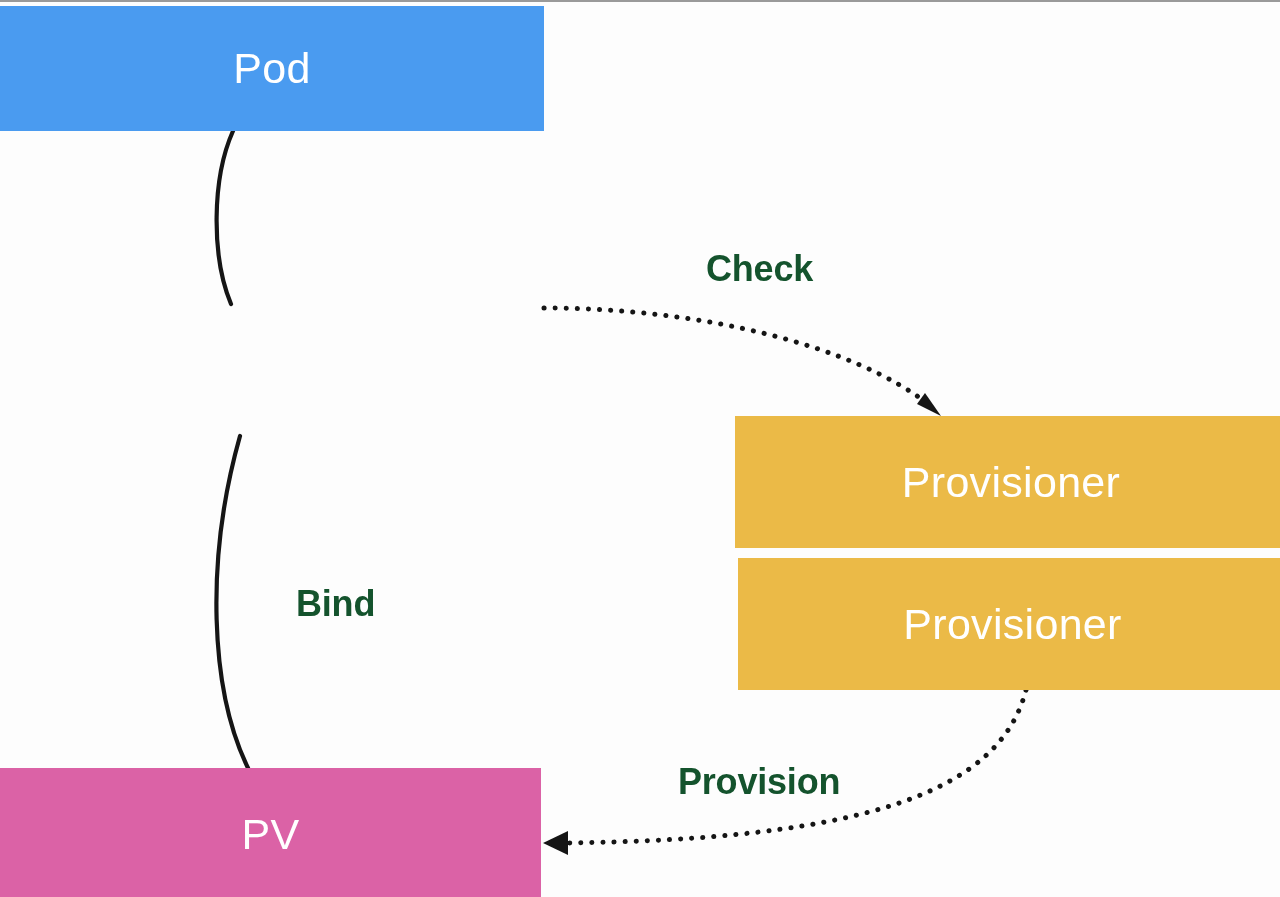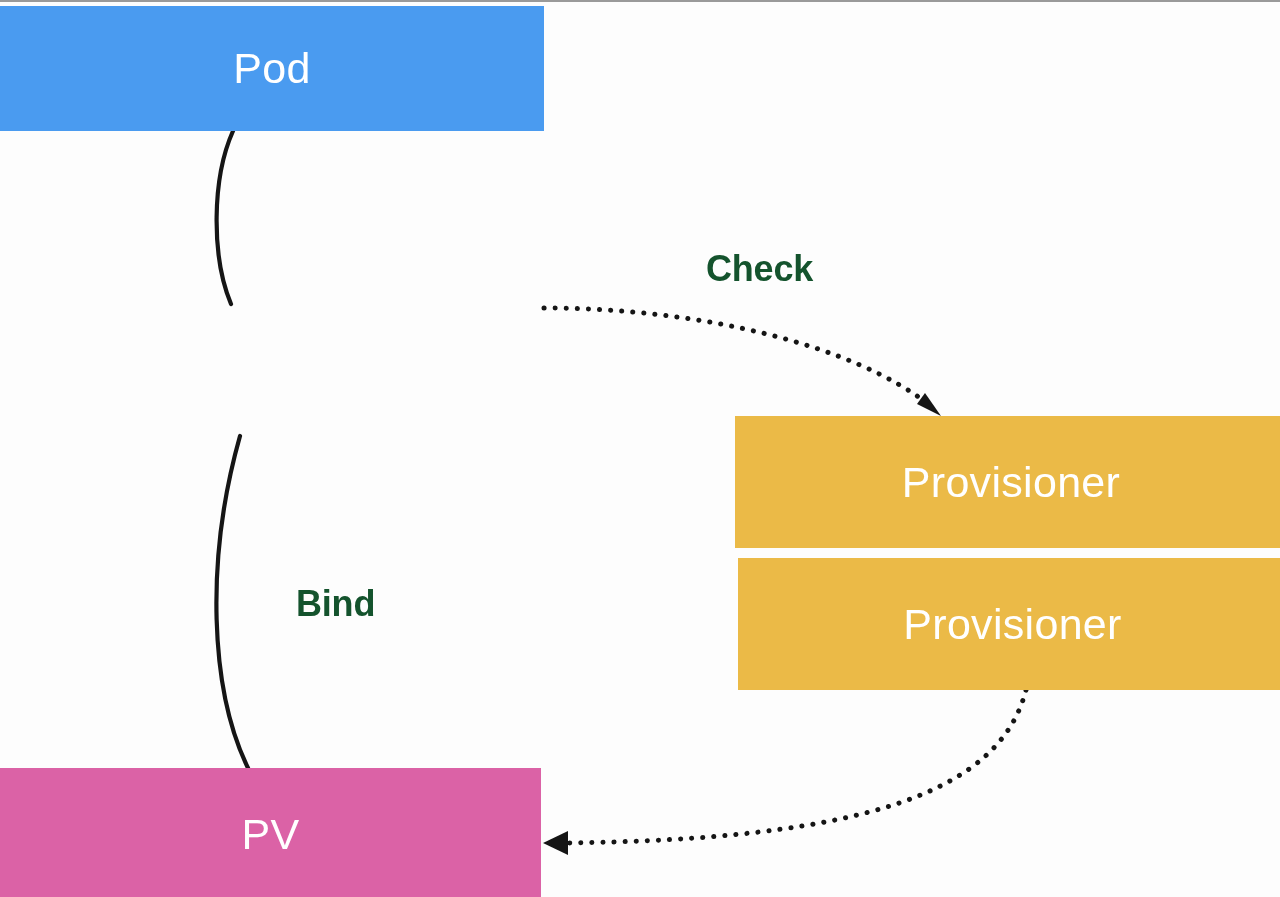--- a/index.html
+++ b/index.html
@@ -134,14 +134,15 @@
   </div>
 
   <div class="node" id="node-provisioner" style="background:#ebba47">
     <span>Provisioner</span>
   </div>
 
   <div class="edge-label" id="label-check">Check</div>
 
   <div class="edge-label" id="label-bind">Bind</div>
 
+  <div class="edge-label" id="label-provision">Provision</div>
 
 </div>
 
 </body></html>

